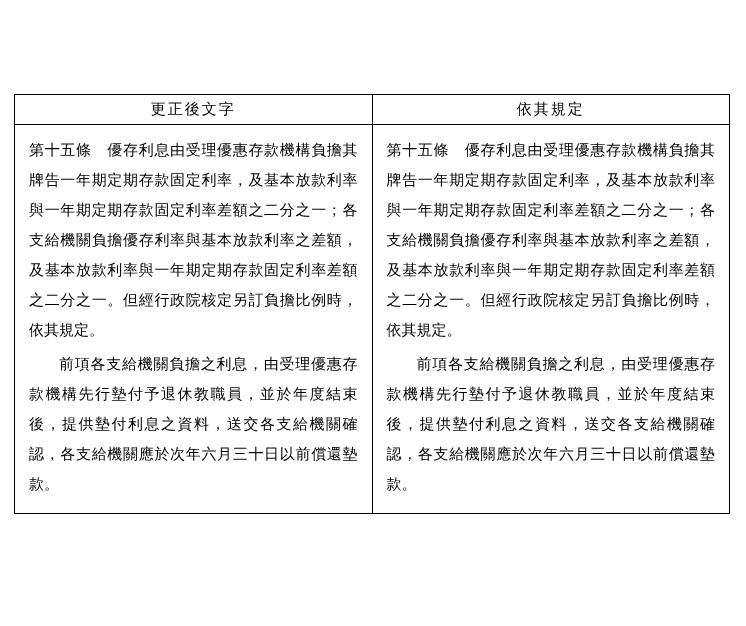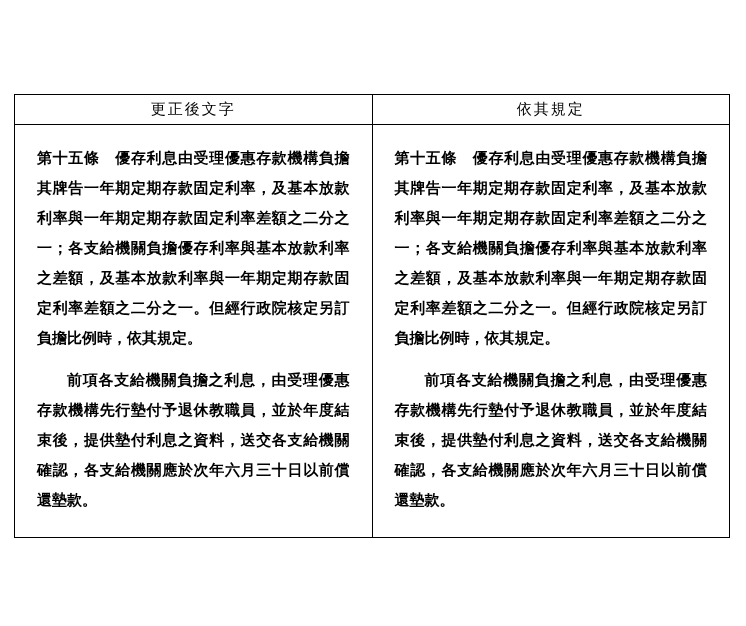--- a/index.html
+++ b/index.html
@@ -53,24 +53,23 @@
     letter-spacing: 2px;
   }
   table.errata td {
     padding: 6px 10px 10px 10px;
     font-size: 15px;
     line-height: 30px;
   }
   .col-left { width: 50%; }
   .col-right { width: 50%; }
   .para {
-    margin: 12px;
+    margin: 4px;
     text-align: justify;
     text-justify: inter-ideograph;
-    font-weight: bold;
   }
   .para.hang {
     text-indent: 0;
   }
   .para.indent {
     text-indent: 2em;
   }
 </style>
 </head>
 <body>

